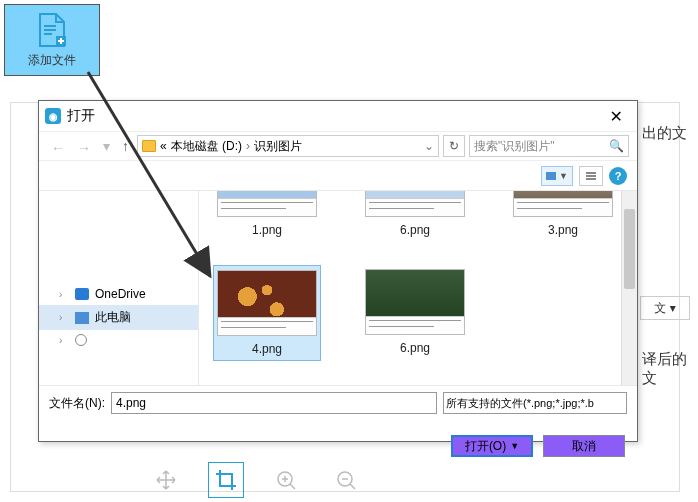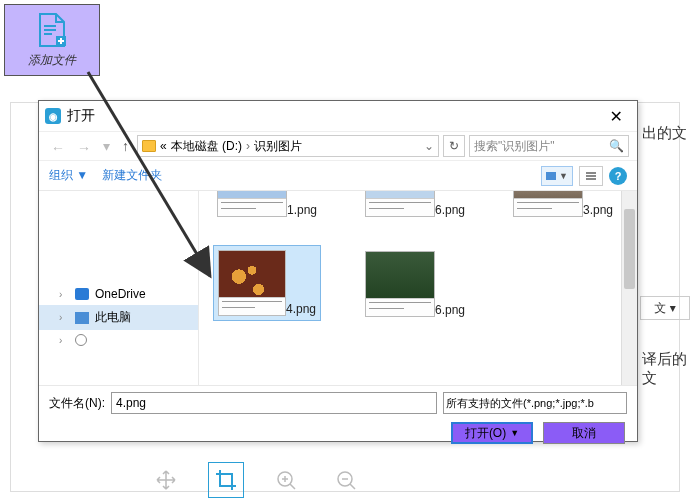--- a/index.html
+++ b/index.html
@@ -3,24 +3,23 @@
 <meta charset="utf-8">
 <style>
 * { box-sizing: border-box; margin: 0; padding: 0; font-family: "Microsoft YaHei", "Segoe UI", sans-serif; }
 body { background: #fff; width: 698px; height: 502px; position: relative; overflow: hidden; }
 
 
 .top-btn {
   position: absolute; top: 4px; left: 4px;
   width: 96px; height: 72px;
   border: 1.5px solid #555;
-  background: #c4b5fd;
+  background: #7dd3fc;
   display: flex; flex-direction: column; align-items: center; justify-content: center;
   gap: 4px;
-  font-style: italic;
 }
 .top-btn .doc-icon { color: #2a7bd6; }
 .top-btn .doc-icon svg { display:block; }
 .top-btn-label { font-size: 12px; color: #333; }
 
 
 .workspace-hint {
   position:absolute; left:10px; top:102px; width:670px; height:390px;
   border:1px solid #ddd;
 }
@@ -87,21 +86,21 @@
 .sb-item { display:flex;align-items:center;gap:6px;padding:4px 10px 4px 20px;}
 .sb-item.sel { background:#d8e8f7;}
 .sb-icon { width:14px;height:12px;display:inline-block;}
 .sb-icon.onedrive { background:#2a7bd6;border-radius:2px;}
 .sb-icon.pc { background:#4a8ed6;}
 .sb-icon.net { border:1px solid #888;border-radius:50%;width:12px;height:12px;}
 .sb-chev { color:#888; width:10px; font-size:10px;}
 
 .file-area { flex:1; overflow:auto; padding:6px; position:relative;}
 .file-grid { display:flex; flex-wrap:wrap; gap:24px 40px; padding:0 8px;}
-.file-item { width:108px; display:flex;align-items:flex-end;padding:4px;}
+.file-item { width:108px; display:flex;flex-direction:column;align-items:center;gap:6px; padding:4px;}
 .file-item.row1 { margin-top:-14px;}
 .file-item.selected { background:#cde7fb; border:1px solid #7fb8e8;}
 .thumb { width:100px;height:66px;background:#ddd;border:1px solid #bbb;position:relative;overflow:hidden;}
 .thumb.row1 { height:30px;}
 .thumb .sky{position:absolute;inset:0;background:linear-gradient(#a7c6e8 60%, #6a8a5a 60%);}
 .thumb .scene2{position:absolute;inset:0;background:linear-gradient(#bcd4ec 55%, #7a6a5a 55%);}
 .thumb .scene3{position:absolute;inset:0;background:linear-gradient(#8a7a6a, #5a4a3a);}
 .thumb .scene4{position:absolute;inset:0;background:radial-gradient(circle at 30% 40%, #e6a03a 0 12%, transparent 12%),radial-gradient(circle at 60% 60%, #e6a03a 0 10%, transparent 10%),radial-gradient(circle at 50% 30%, #e6a03a 0 8%, transparent 8%),#6a2a1a;}
 .thumb .scene5{position:absolute;inset:0;background:linear-gradient(#4a2a1a,#2a1a0a);}
 .thumb .scene6{position:absolute;inset:0;background:linear-gradient(#3a5a3a,#1a3a1a);}
@@ -109,21 +108,21 @@
 .thumb .caption-strip::before{content:"";position:absolute;left:3px;top:3px;right:3px;height:3px;background:repeating-linear-gradient(#999 0 1px, transparent 1px 3px);}
 .thumb .caption-strip::after{content:"";position:absolute;left:3px;top:9px;right:30px;height:3px;background:repeating-linear-gradient(#999 0 1px, transparent 1px 3px);}
 .file-name { font-size:12px; color:#222;}
 .col-scroll { position:absolute; right:0; top:0; bottom:0; width:16px; background:#f0f0f0;border-left:1px solid #ddd;}
 .col-scroll .handle{position:absolute;top:18px;left:2px;right:2px;height:80px;background:#c8c8c8;border-radius:2px;}
 .trunc-label { position:absolute; left:160px; top:0; font-size:12px; color:#666; padding-left:8px;}
 
 
 .filename-row {
   height: 56px; border-top:1px solid #e8e8e8;
-  display:flex;flex-direction:column;gap:8px;padding:6px 10px;
+  display:flex;flex-direction:column;gap:21px;padding:6px 10px;
 }
 .fn-top {display:flex;align-items:center;gap:6px;}
 .fn-label { font-size:12px; white-space:nowrap;}
 .fn-input { flex:1;height:22px;border:1px solid #999;font-size:12px;padding:0 4px;}
 .filter-sel { width:184px;height:22px;border:1px solid #999;font-size:11px;padding:0 2px;}
 .fn-bottom { display:flex;justify-content:flex-end;gap:10px; padding-right:2px;}
 .win-btn { width:82px;height:22px;border:1px solid #888;background:#8b5cf6;font-size:12px;display:flex;align-items:center;justify-content:center;}
 .win-btn.primary { border:2px solid #2a7bd6;}
 
 
@@ -195,24 +194,20 @@
       <span style="margin-left:auto;color:#777">⌄</span>
     </div>
     <div class="refresh-btn">↻</div>
     <div class="search-box">
       <span>搜索"识别图片"</span>
       <span>🔍</span>
     </div>
   </div>
 
   <div class="toolbar-row">
-    <div class="toolbar-left">
-      <span class="org-btn"><span>组织</span> ▼</span>
-      <span class="new-folder-btn">新建文件夹</span>
-    </div>
     <div class="toolbar-right">
       <div class="view-btn">
           <span class="sq"></span>
           <span style="color:#555;margin-left:3px;font-size:9px">▼</span>
         </div>
       <div class="prev-btn">
           <span class="bars">
             <span></span>
             <span></span>
             <span></span>

